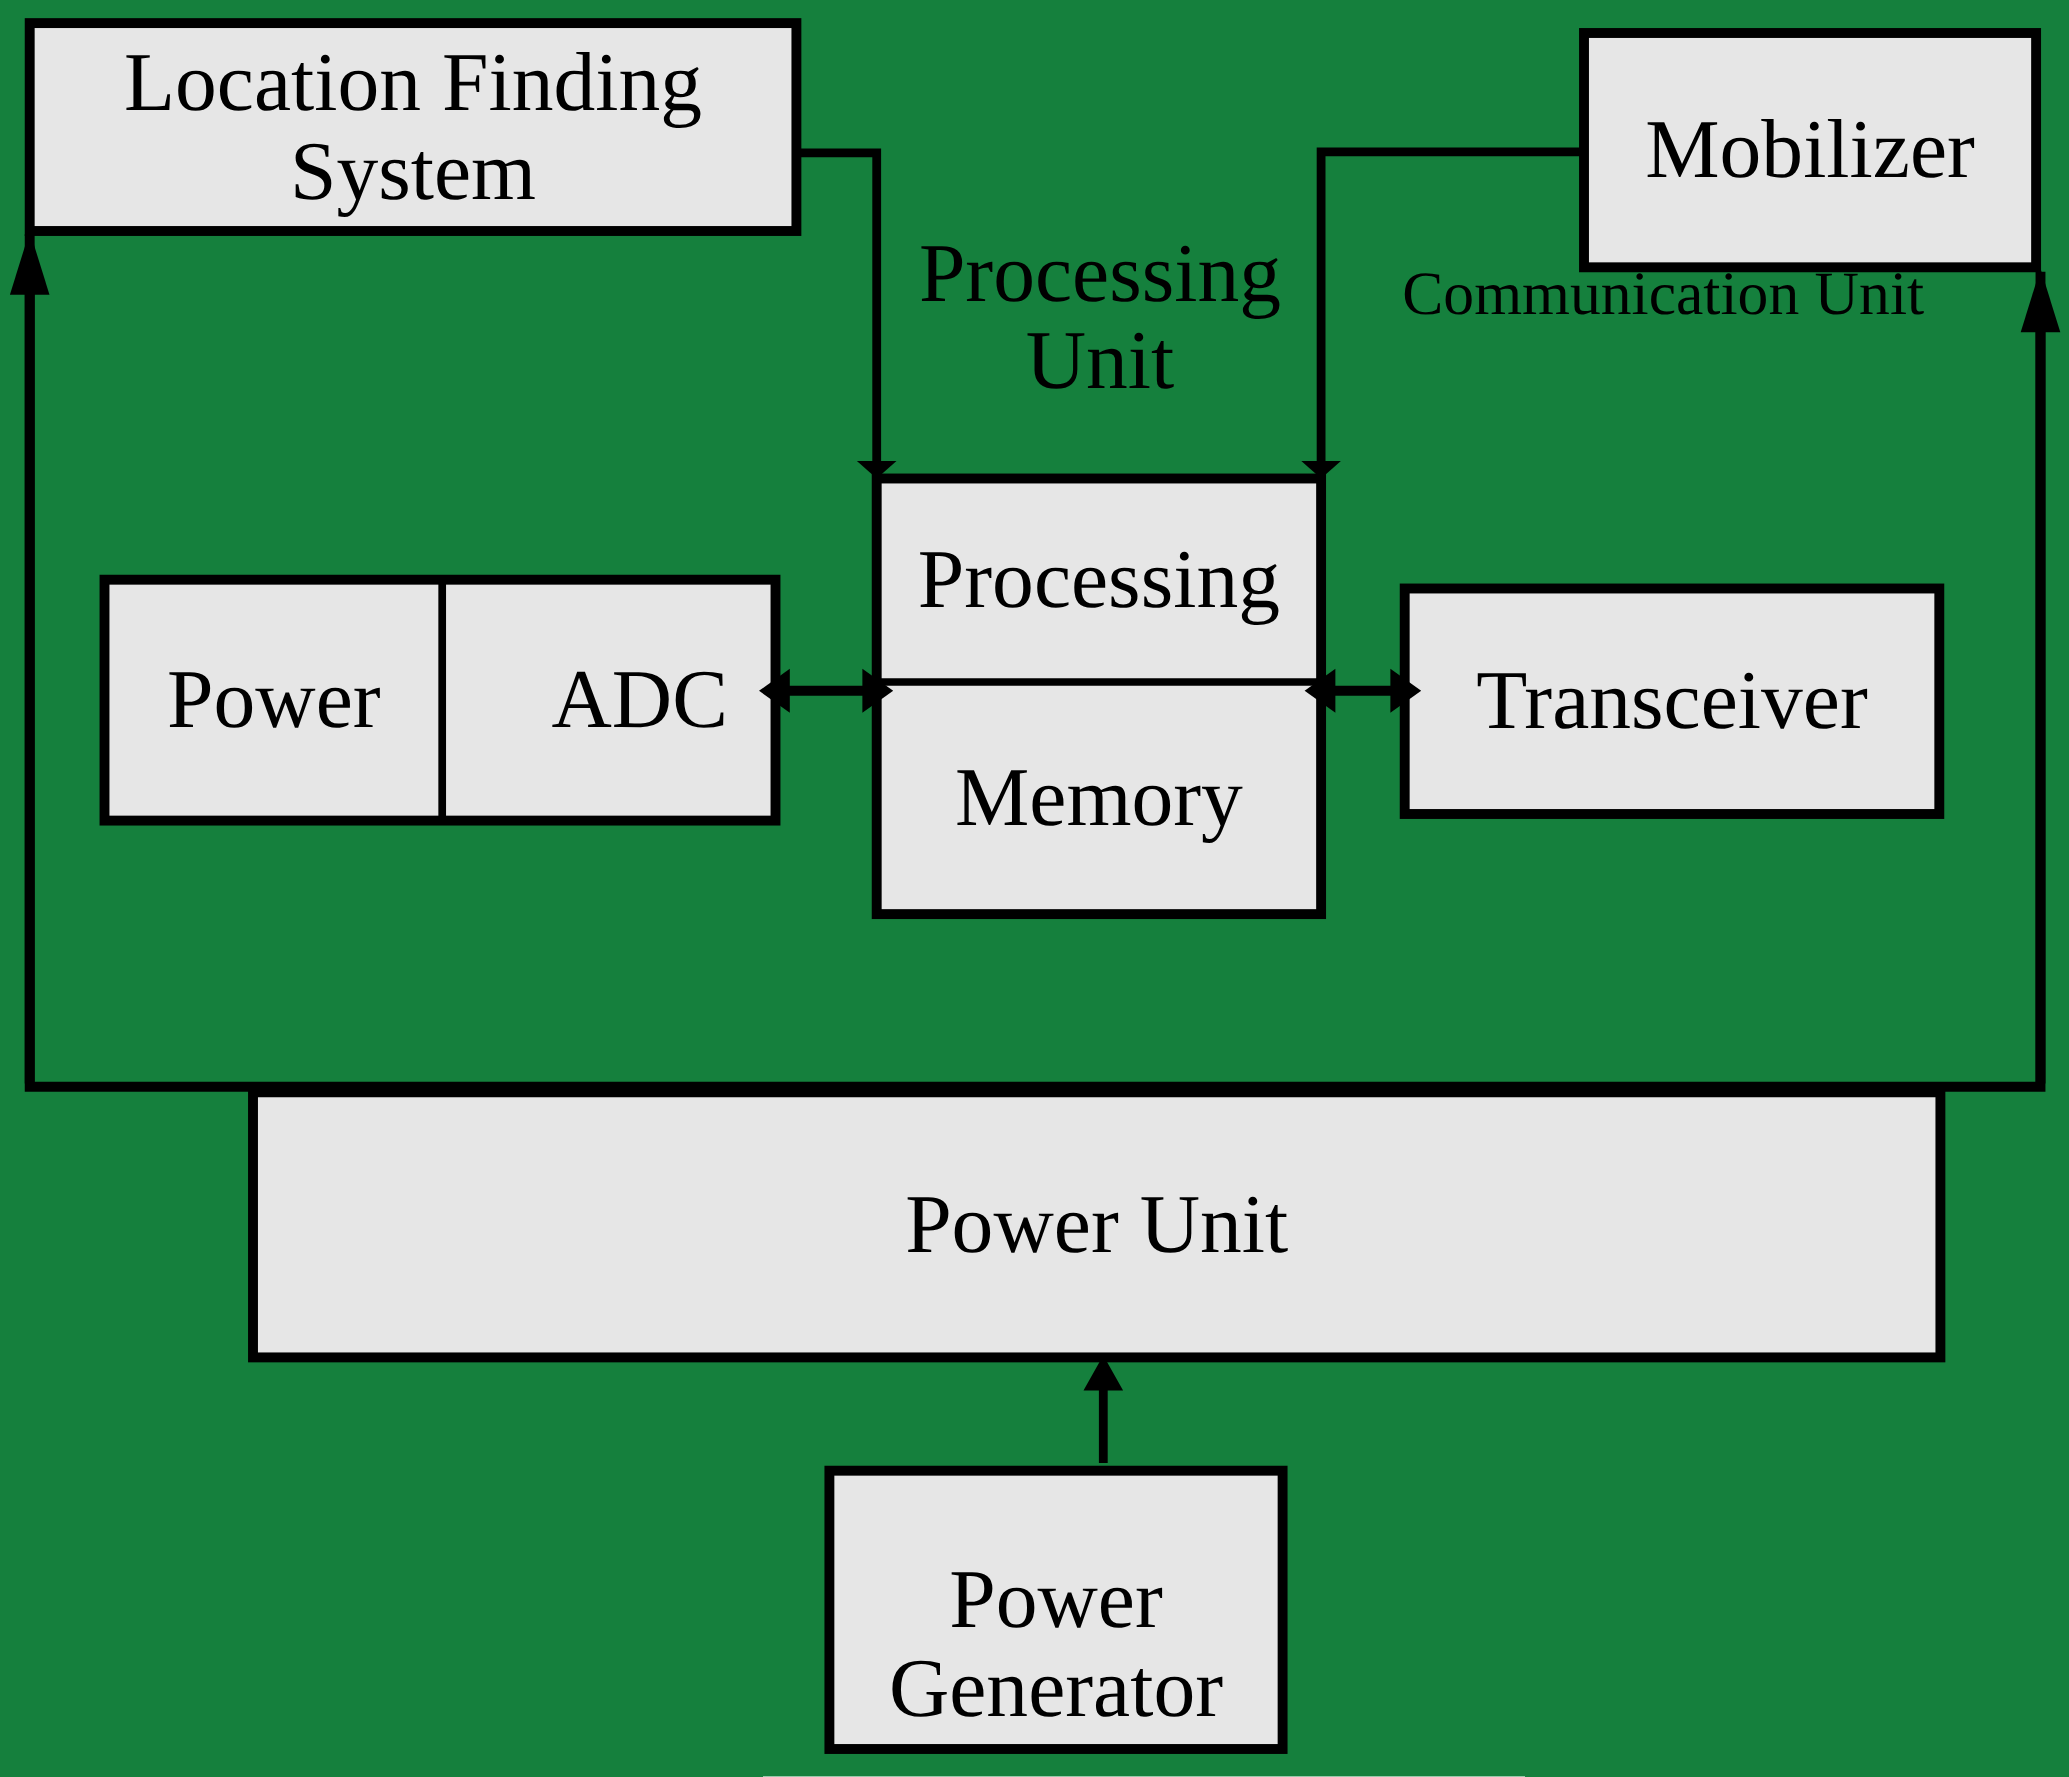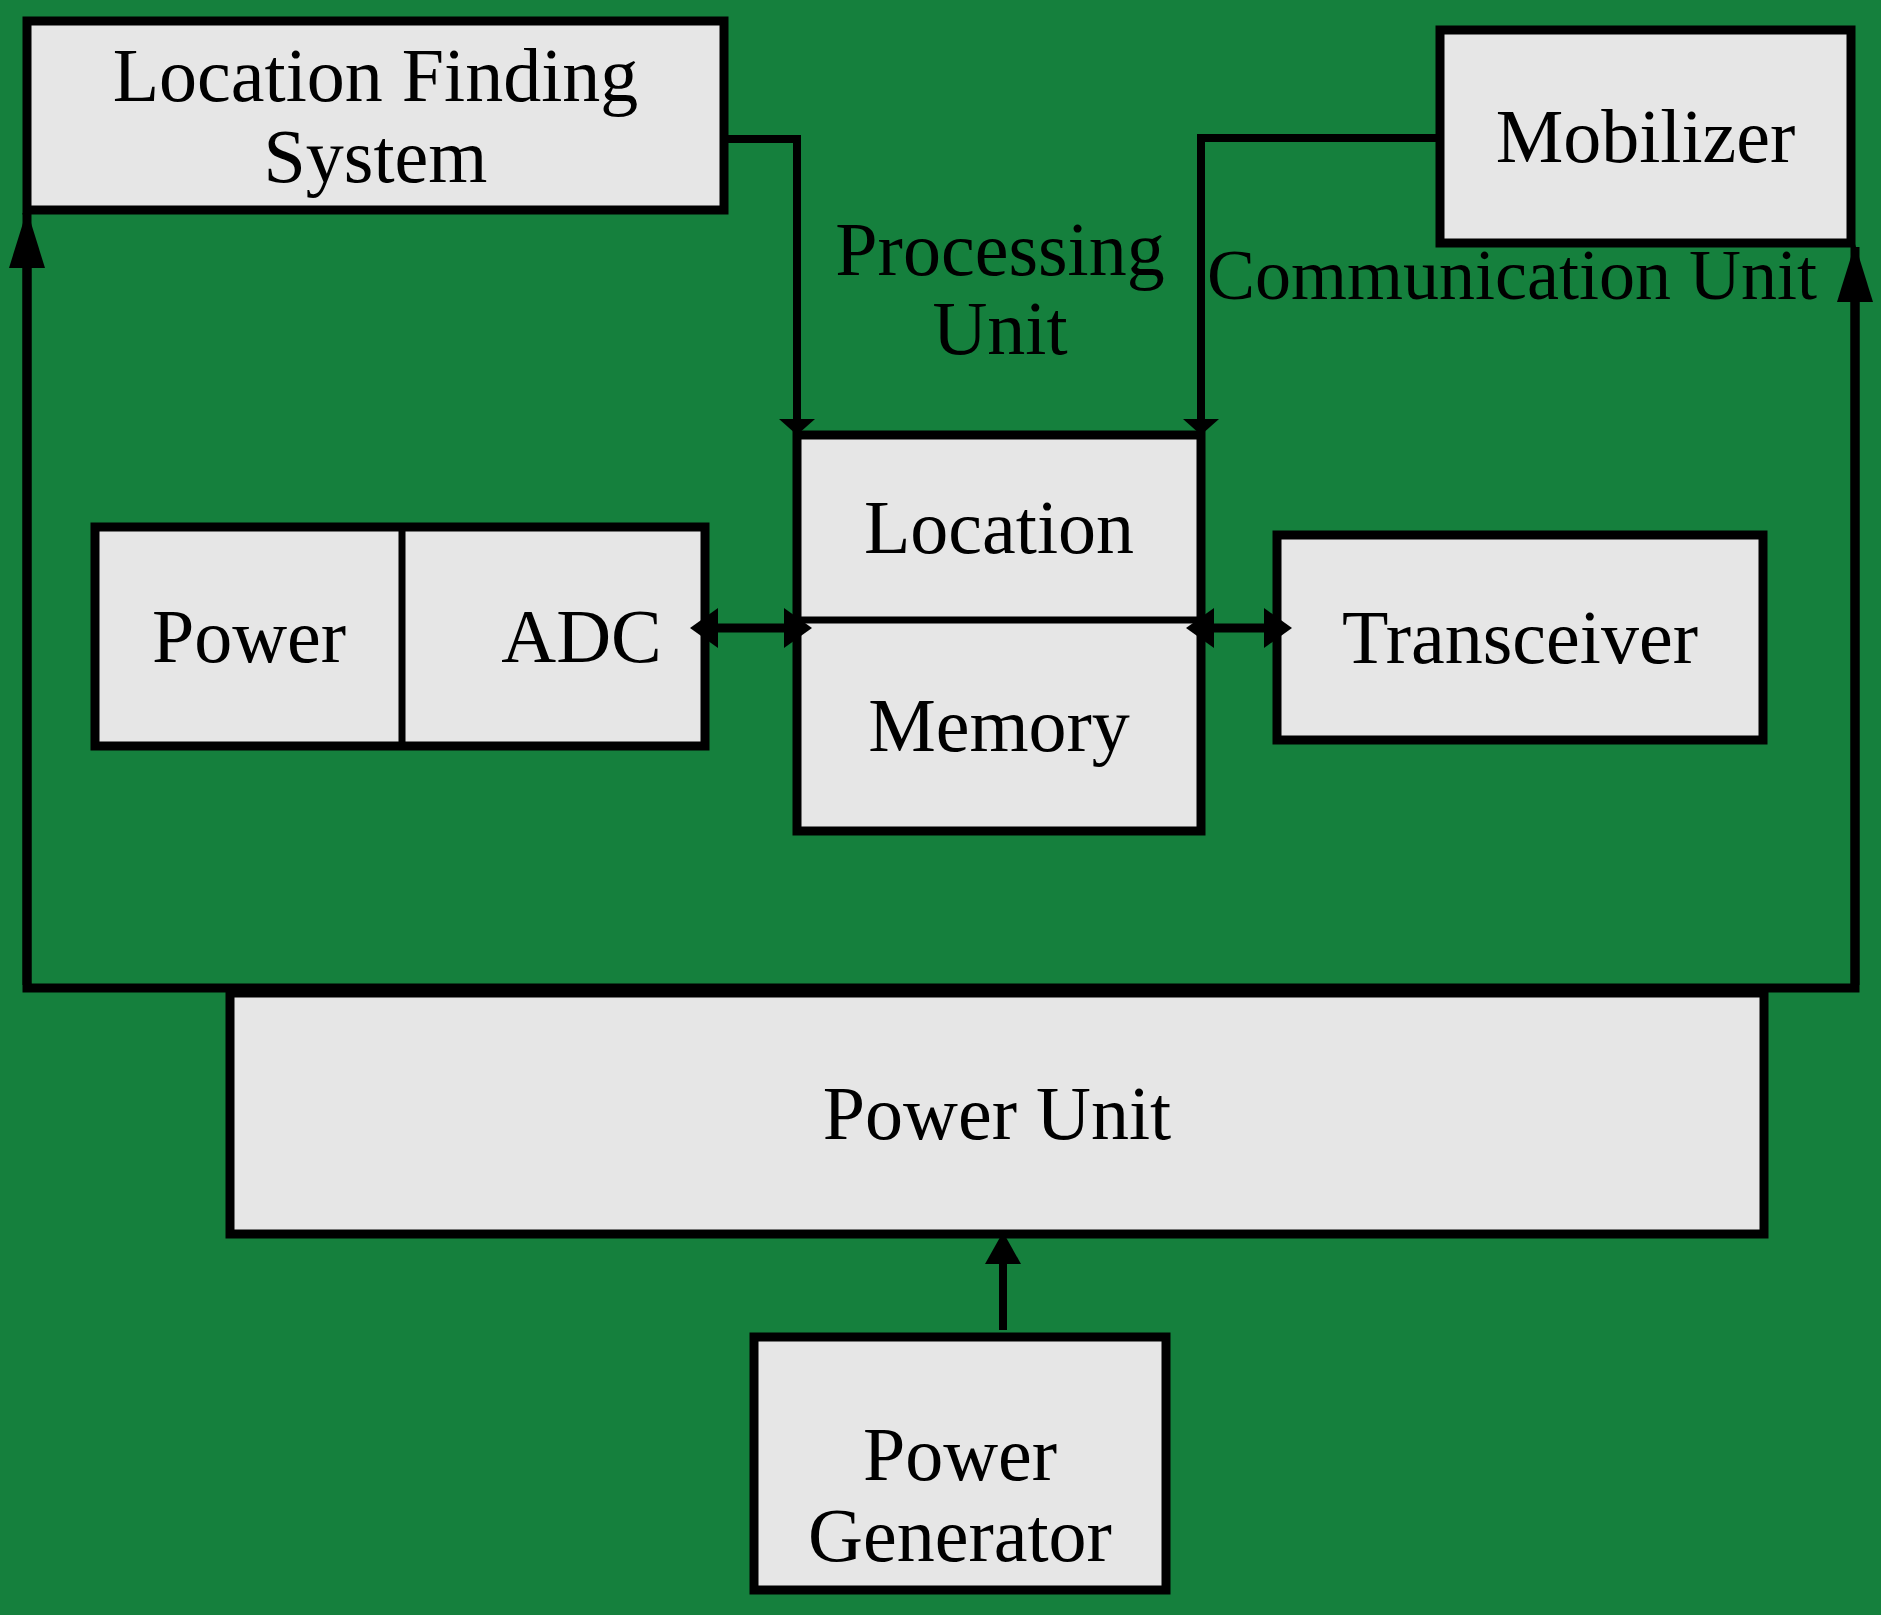--- a/index.html
+++ b/index.html
@@ -95,27 +95,27 @@
     <path d="M985,1264 L1021,1264 L1003,1232 Z" fill="#000"></path>
   </svg>
 
   <div class="node-label" style="left:45px; top:25px; width:661px; height:181px; font-size:76px;">Location Finding System</div>
 
   <div class="node-label" style="left:1450px; top:34px; width:391px; height:205px; font-size:76px;">Mobilizer</div>
 
 
   <div class="free-label" style="left:795px; top:210px; width:410px; font-size:76px;">Processing Unit</div>
 
-  <div class="free-label" style="left:1192px; top:238px; width:640px; font-size:72px;">Communication Unit</div>
+  <div class="free-label" style="left:1192px; top:238px; width:640px; font-size:56px;">Communication Unit</div>
 
   <div class="node-label" style="left:99px; top:531px; width:300px; height:211px; font-size:76px;">Power</div>
 
   <div class="node-label" style="left:406px; top:531px; width:295px; height:211px; font-size:76px;margin-left:28px;">ADC</div>
 
-  <div class="node-label" style="left:801px; top:439px; width:396px; height:177px; font-size:76px;">Location</div>
+  <div class="node-label" style="left:801px; top:439px; width:396px; height:177px; font-size:76px;">Processing</div>
 
   <div class="node-label" style="left:801px; top:624px; width:396px; height:203px; font-size:76px;">Memory</div>
 
   <div class="node-label" style="left:1281px; top:539px; width:478px; height:197px; font-size:76px;">Transceiver</div>
 
   <div class="node-label" style="left:234px; top:997px; width:1526px; height:233px; font-size:76px;">Power Unit</div>
 
   <div class="node-label" style="left:758px; top:1341px; width:404px; height:308px; font-size:76px;">Power Generator</div>
 
 </div>

